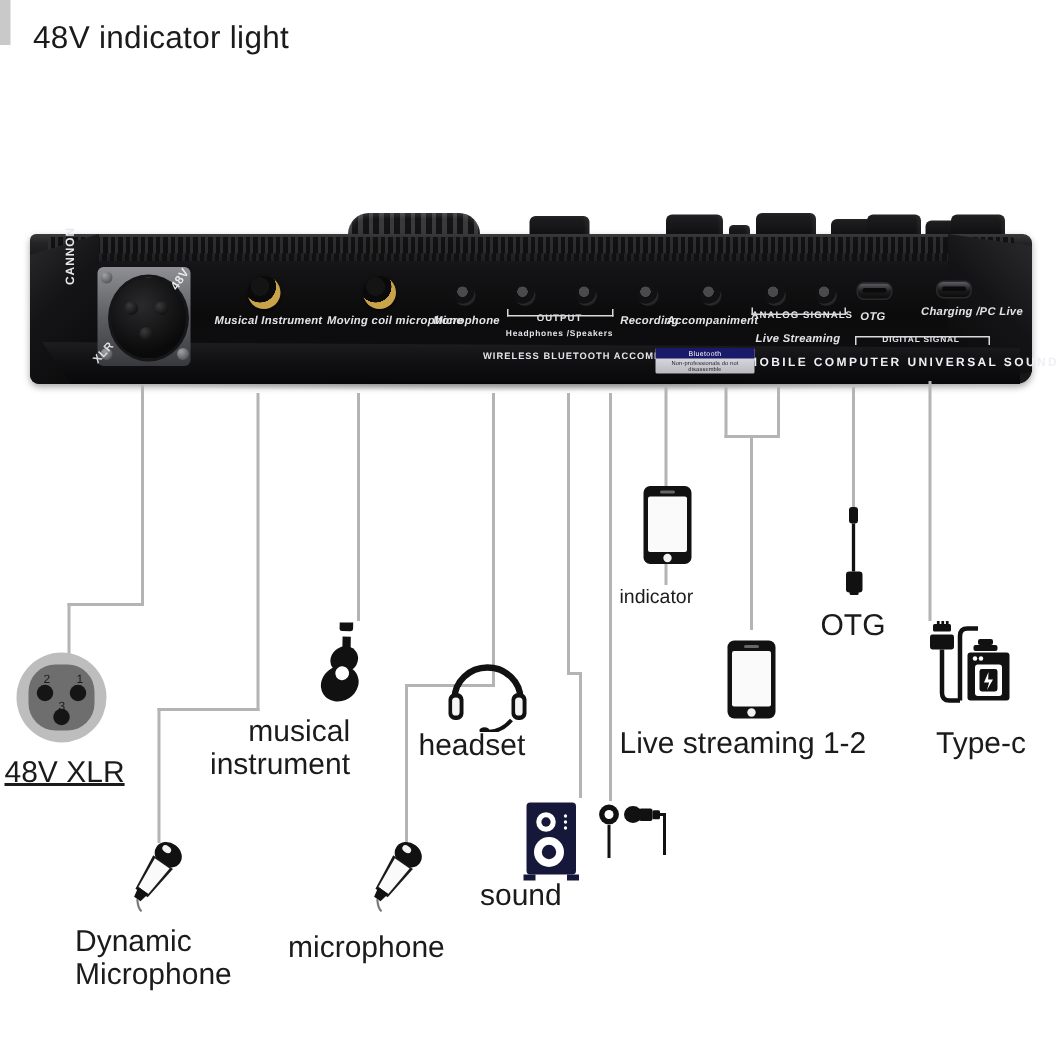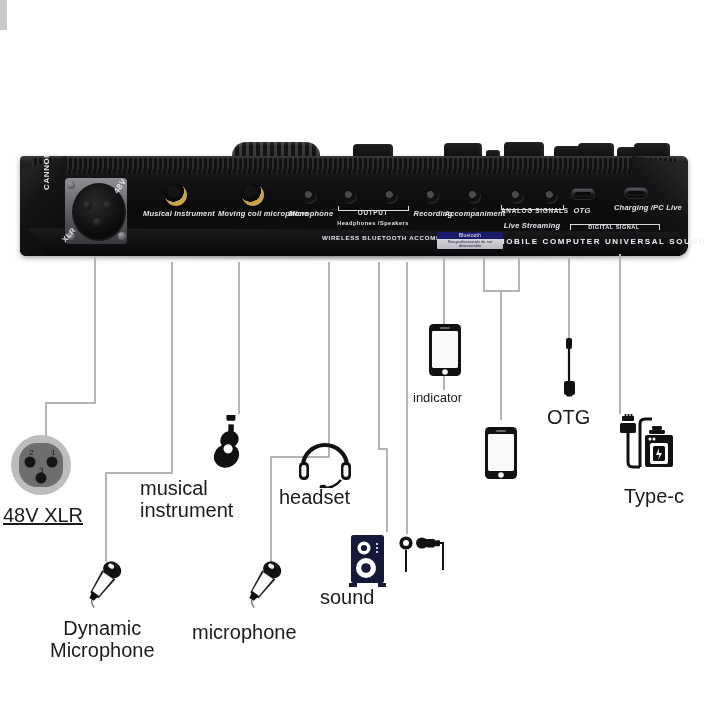--- a/index.html
+++ b/index.html
@@ -153,20 +153,21 @@
   .callout.sm{font-size:13px;}
   .icon{position:absolute;}
 </style>
 </head>
 <body>
 
 <div id="stage">
 
   <div class="corner-tab"></div>
 
+  <div class="title">48V indicator light</div>
 
   <div class="device">
 
     <div class="fader" style="left:212px;top:0px;width:88px;height:18px;"></div>
     <div class="fader-base" style="left:208px;top:16px;width:96px;height:5px;"></div>
     <div class="knob round" style="left:333px;top:2px;width:40px;height:20px;"></div>
     <div class="knob round" style="left:424px;top:1px;width:38px;height:21px;"></div>
     <div class="knob" style="left:466px;top:8px;width:14px;height:14px;"></div>
     <div class="knob round" style="left:484px;top:0px;width:40px;height:22px;"></div>
     <div class="knob round" style="left:534px;top:4px;width:30px;height:18px;"></div>
@@ -305,36 +306,36 @@
         <ellipse cx="22" cy="38" rx="13" ry="11.5" fill="#111"></ellipse>
         <ellipse cx="33" cy="26" rx="9.5" ry="8.5" fill="#111"></ellipse>
         <circle cx="27" cy="33" r="4.6" fill="#fff"></circle>
         <rect x="35" y="12" width="5.5" height="18" fill="#111" transform="rotate(33 37 21)"></rect>
         <rect x="42" y="3" width="9" height="8" rx="1.6" fill="#111" transform="rotate(33 46 7)"></rect>
         <circle cx="52" cy="3" r="2.2" fill="#111"></circle>
         <circle cx="45" cy="1.5" r="2" fill="#111"></circle>
       </g>
     </svg>
   </div>
-  <div class="callout" style="left:140px;top:478px;text-align:left;">musical
+  <div class="callout" style="left:140px;top:478px;text-align:right;">musical
 instrument</div>
 
   <div class="icon" style="left:80px;top:558px;width:46px;height:50px;">
     <svg width="46" height="50" viewBox="0 0 46 50">
       <g transform="rotate(35 23 25)">
         <ellipse cx="23" cy="9" rx="9.5" ry="8" fill="#111"></ellipse>
         <ellipse cx="20" cy="6.5" rx="3.2" ry="2.2" fill="#f2f2f2"></ellipse>
         <path d="M15 15 L31 15 L28 40 L18 40 Z" fill="#1b1b1b"></path>
         <path d="M17 16 L29 16 L27 38 L19 38 Z" fill="#fafafa"></path>
         <path d="M19 38 L27 38 L25.6 45 L20.4 45 Z" fill="#111"></path>
         <path d="M23 45 q4 5 7 5" stroke="#777" stroke-width="1.4" fill="none"></path>
       </g>
     </svg>
   </div>
-  <div class="callout" style="left:50px;top:618px;text-align:center;">Dynamic
+  <div class="callout" style="left:50px;top:618px;">Dynamic
 Microphone</div>
 
   <div class="icon" style="left:240px;top:558px;width:46px;height:50px;">
     <svg width="46" height="50" viewBox="0 0 46 50">
       <g transform="rotate(35 23 25)">
         <ellipse cx="23" cy="9" rx="9.5" ry="8" fill="#111"></ellipse>
         <ellipse cx="20" cy="6.5" rx="3.2" ry="2.2" fill="#f2f2f2"></ellipse>
         <path d="M15 15 L31 15 L28 40 L18 40 Z" fill="#1b1b1b"></path>
         <path d="M17 16 L29 16 L27 38 L19 38 Z" fill="#fafafa"></path>
         <path d="M19 38 L27 38 L25.6 45 L20.4 45 Z" fill="#111"></path>
@@ -396,20 +397,21 @@
   <div class="callout sm" style="left:413px;top:391px;">indicator</div>
 
   <div class="icon" style="left:484px;top:426px;width:34px;height:54px;">
     <svg width="34" height="54" viewBox="0 0 34 54">
       <rect x="1" y="1" width="32" height="52" rx="4.5" fill="#111"></rect>
       <rect x="4" y="8" width="26" height="37" rx="1.4" fill="#fafafa"></rect>
       <rect x="12" y="4" width="10" height="2" rx="1" fill="#666"></rect>
       <circle cx="17" cy="49" r="2.8" fill="#f2f2f2"></circle>
     </svg>
   </div>
+  <div class="callout" style="left:413px;top:486px;">Live streaming 1-2</div>
 
   <div class="icon" style="left:556px;top:338px;width:26px;height:62px;">
     <svg width="26" height="62" viewBox="0 0 26 62">
       <rect x="10" y="0" width="6" height="11" rx="2" fill="#111"></rect>
       <path d="M13 11 L13 43" stroke="#111" stroke-width="2.2"></path>
       <rect x="8" y="43" width="11" height="14" rx="2.2" fill="#111"></rect>
       <rect x="10.4" y="54.6" width="6" height="4" rx="1" fill="#111"></rect>
     </svg>
   </div>
   <div class="callout" style="left:547px;top:407px;">OTG</div>

